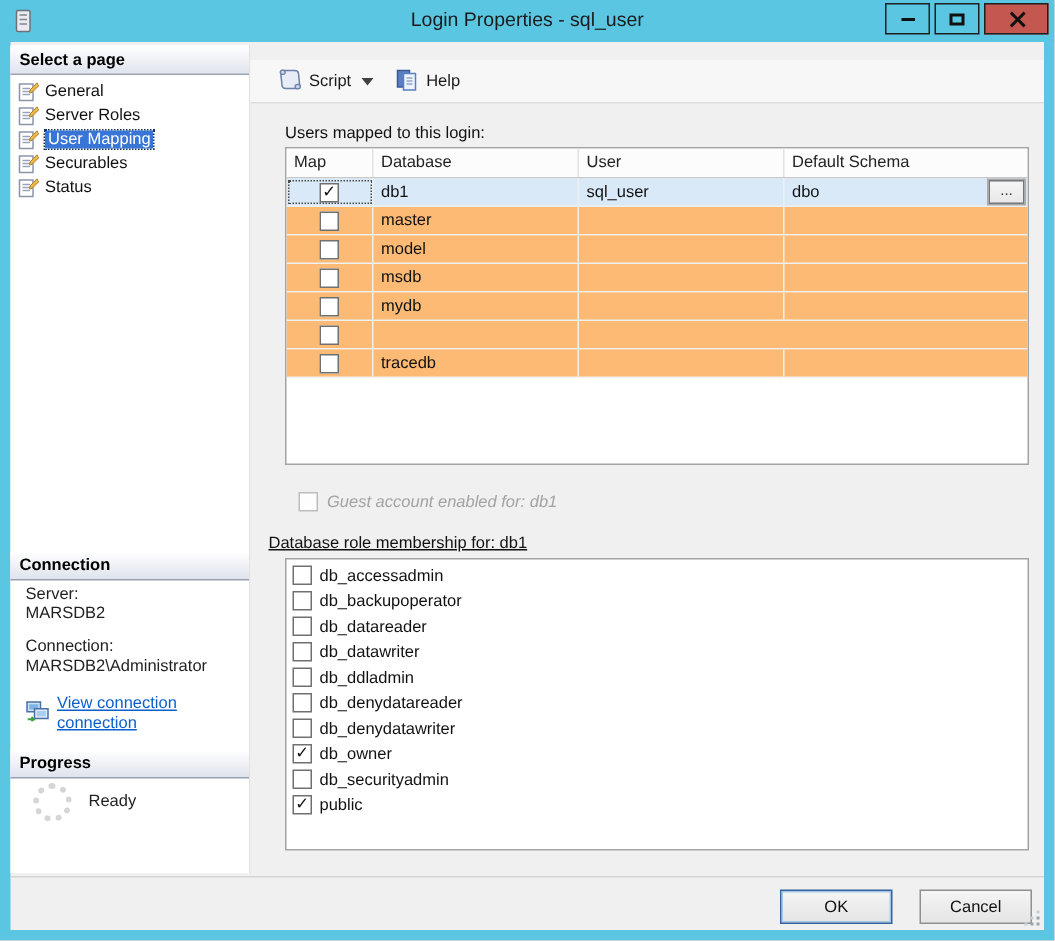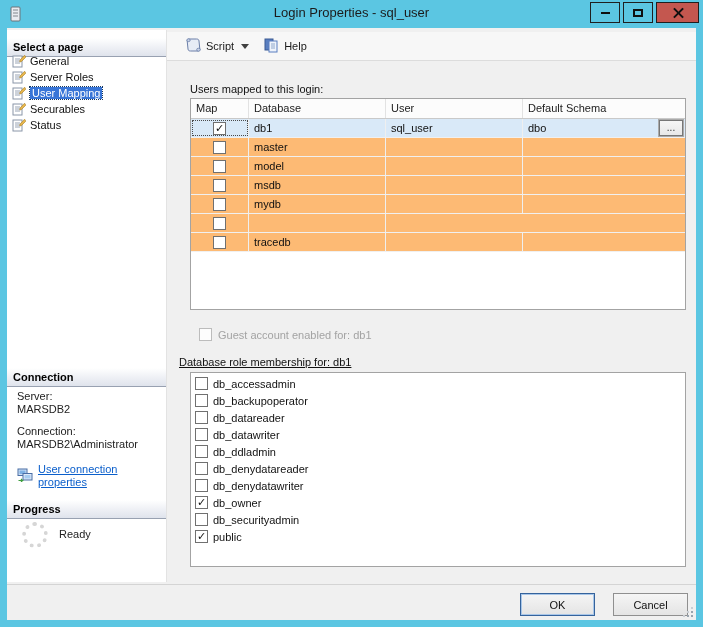--- a/index.html
+++ b/index.html
@@ -19,34 +19,34 @@
   .g-max{position:absolute;left:50%;top:50%;width:10px;height:8px;margin:-4px 0 0 -5px;border:2px solid #101010;}
   .g-x1,.g-x2{position:absolute;left:50%;top:50%;width:13px;height:2px;margin:-1px 0 0 -6px;background:#101010;}
   .g-x1{transform:rotate(45deg);} .g-x2{transform:rotate(-45deg);}
 
   .body{position:absolute;left:7px;top:28px;width:689px;height:592px;background:#f0f0f0;}
 
   
   .sidebar{position:absolute;left:0;top:2px;width:160px;height:552px;background:#fff;border-right:1px solid #e3e3e3;}
   .side-header{position:absolute;left:0;right:0;height:19px;background:linear-gradient(#ffffff,#dfe3ec);
     border-bottom:1px solid #98a1b1;font-size:11px;font-weight:bold;padding:3px 0 0 6px;color:#000;}
-  .sp-header{top:8px;} .conn-header{top:338px;} .prog-header{top:470px;}
+  .sp-header{top:1px;} .conn-header{top:338px;} .prog-header{top:470px;}
   .page-list{position:absolute;left:2px;top:23px;right:2px;}
   .page-item{display:flex;align-items:center;height:16px;gap:4px;padding-left:3px;font-size:11px;color:#111;}
   .page-ico{width:14px;height:14px;flex:0 0 14px;}
   .page-item.sel .page-label{background:var(--sel);color:var(--sel-text);outline:1px dotted #17365d;padding:0 2px;}
   .conn-block{position:absolute;left:10px;top:360px;font-size:11px;color:#222;line-height:13px;}
   .conn-gap1{margin-top:9px;} 
   .link-row{display:flex;align-items:center;gap:5px;margin-top:12px;}
   .link{color:var(--link);text-decoration:underline;font-size:11px;cursor:pointer;}
   .spinner{position:absolute;left:15px;top:492px;width:26px;height:26px;border:4px dotted #d6d6d6;border-radius:50%;}
   .ready{position:absolute;left:52px;top:498px;font-size:11px;color:#222;}
 
   
-  .toolbar{position:absolute;left:160px;top:4px;right:0;height:29px;background:#f7f7f7;
+  .toolbar{position:absolute;left:160px;top:12px;right:0;height:29px;background:#f7f7f7;
     border-bottom:1px solid #dcdcdc;display:flex;align-items:center;padding-left:14px;}
   .tb-btn{display:flex;align-items:center;gap:5px;font-size:11px;color:#1a1a1a;padding:2px 4px;cursor:default;}
   .dd-arrow{width:0;height:0;border-left:4px solid transparent;border-right:4px solid transparent;border-top:5px solid #404040;margin:0 6px 0 2px;}
 
   
   .caption{position:absolute;font-size:11px;color:#111;}
   .users-caption{left:183px;top:55px;}
   .roles-caption{left:172px;top:328px;text-decoration:underline;}
   .users-table{position:absolute;left:183px;top:70px;width:496px;height:212px;background:#fff;border:1px solid #a3a3a3;overflow:hidden;}
   .t-header{display:flex;height:20px;background:#fcfcfc;border-bottom:1px solid #c9c9c9;}
@@ -55,21 +55,21 @@
   .t-row{display:flex;height:19px;border-bottom:1px solid #f0f0f0;background:#fdba74;}
   .t-row.sel{background:var(--row-sel);}
   .t-row>div{height:100%;border-right:1px solid #efefef;display:flex;align-items:center;padding:0 5px;font-size:11px;color:#111;}
   .c-map{width:58px;justify-content:center;}
   .c-db{width:137px;} .c-user{width:137px;} .c-schema{flex:1;border-right:none !important;justify-content:space-between;padding-right:2px !important;}
   .t-row.sel .c-map{outline:1px dotted #4a4a4a;outline-offset:-2px;}
   .cb{width:13px;height:13px;border:1px solid #707070;background:#fff;display:inline-flex;
     align-items:center;justify-content:center;font-size:11px;line-height:11px;color:#111;flex:0 0 13px;}
   .browse{width:24px;height:16px;border:1px solid #777;outline:1px solid #aaa;background:linear-gradient(#f6f6f6,#e8e8e8);
     font-size:10px;line-height:8px;color:#333;cursor:default;}
-  .guest-row{position:absolute;left:192px;top:300px;display:flex;align-items:center;gap:6px;font-size:11px;color:var(--disabled);}
+  .guest-row{position:absolute;left:192px;top:300px;display:flex;align-items:center;gap:6px;font-size:11px;color:var(--disabled);font-style:italic;}
   .cb.disabled{border-color:#bcbcbc;background:#fdfdfd;}
   .roles-list{position:absolute;left:183px;top:344px;width:496px;height:195px;background:#fff;border:1px solid #a3a3a3;padding-top:2px;overflow:hidden;}
   .role-item{display:flex;align-items:center;height:17px;gap:5px;padding-left:4px;font-size:11px;color:#111;}
 
   
   .footer-sep{position:absolute;left:0;right:0;top:556px;border-top:1px solid #d4d4d4;}
   .btn{position:absolute;top:565px;width:75px;height:23px;font-size:11px;color:#111;
     background:linear-gradient(#f5f5f5,#e4e4e4);border:1px solid #8f8f8f;cursor:default;}
   .btn-ok{left:513px;border:1px solid #35639c;box-shadow:0 0 0 1px #a8c6e8 inset;}
   .btn-cancel{left:606px;}
@@ -185,21 +185,21 @@
         <div class="link-row">
           <span>
             <svg width="16" height="14" viewBox="0 0 16 14">
               <rect x="1" y="1" width="9" height="6.5" fill="#cfe0f5" stroke="#4a6fa5"></rect>
               <rect x="2.5" y="2.5" width="6" height="3.5" fill="#7fb2e5"></rect>
               <rect x="6" y="5.5" width="9" height="6.5" fill="#dfeafa" stroke="#4a6fa5"></rect>
               <rect x="7.5" y="7" width="6" height="3.5" fill="#a7cdf0"></rect>
               <path d="M1.5 12.5 L5.5 12.5 L4 11 M5.5 12.5 L4 14" stroke="#3f9e3f" stroke-width="1.2" fill="none"></path>
             </svg>
           </span>
-          <span class="link">User connection properties</span>
+          <span class="link">View connection connection</span>
         </div>
       </div>
 
       <div class="side-header prog-header">Progress</div>
       <div class="spinner"></div>
       <div class="ready">Ready</div>
     </div>
 
     <div class="toolbar">
       <div class="tb-btn">

